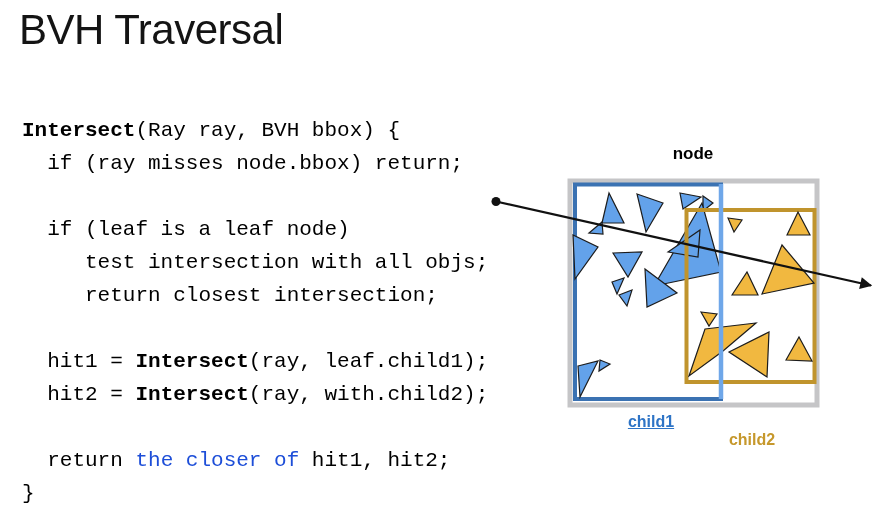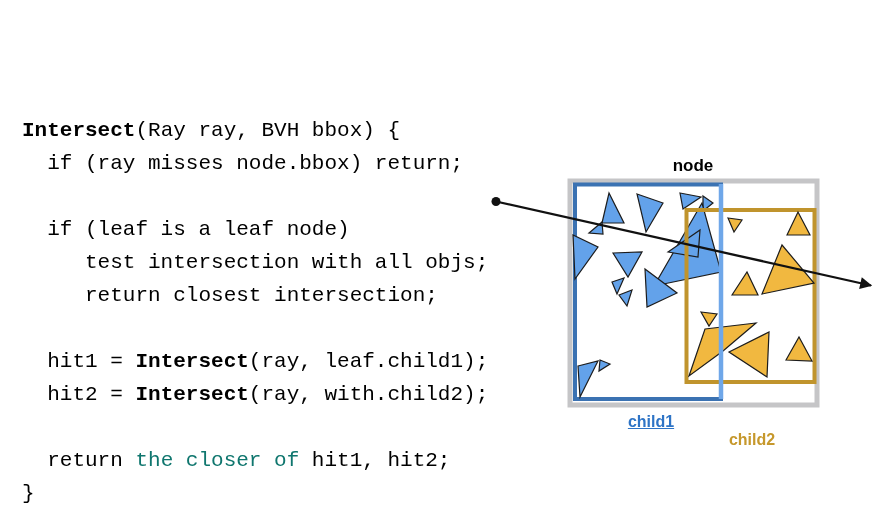--- a/index.html
+++ b/index.html
@@ -16,40 +16,41 @@
     position:absolute;left:22px;top:114px;margin:0;
     font-family:"Liberation Mono",monospace;
     font-size:21px;line-height:33px;color:#000;white-space:pre;
   }
   .diagram{position:absolute;inset:0;}
   .diagram svg{position:absolute;left:480px;top:140px;}
   .diagram-label{
     position:absolute;transform:translateX(-50%);
     font-weight:bold;white-space:nowrap;
   }
-  .lbl-node{left:693px;top:156px;font-size:17px;}
+  .lbl-node{left:693px;top:144px;font-size:17px;}
   .lbl-child1{left:651px;top:413px;font-size:16px;text-decoration:underline;}
   .lbl-child2{left:752px;top:431px;font-size:16px;}
 </style>
 </head>
 <body>
 
 <div class="slide">
+  <h1 class="slide-title">BVH Traversal</h1>
 
   <pre class="code" id="code-block"><span style="font-weight: bold;">Intersect</span><span>(Ray ray, BVH bbox) {</span>
 <span>  if (ray misses node.bbox) return;</span>
 <span></span>
 <span>  if (leaf is a leaf node)</span>
 <span>     test intersection with all objs;</span>
 <span>     return closest intersection;</span>
 <span></span>
 <span>  hit1 = </span><span style="font-weight: bold;">Intersect</span><span>(ray, leaf.child1);</span>
 <span>  hit2 = </span><span style="font-weight: bold;">Intersect</span><span>(ray, with.child2);</span>
 <span></span>
-<span>  return </span><span style="color: #0f766e;">the closer of</span><span> hit1, hit2;</span>
+<span>  return </span><span style="color: #1d4ed8;">the closer of</span><span> hit1, hit2;</span>
 <span>}</span>
 </pre>
 
   <div class="diagram">
     <div class="diagram-label lbl-node" style="color: rgb(0, 0, 0);">node</div>
     <svg id="dsvg" width="404" height="310" viewBox="480 140 404 310">
         <defs>
           <marker id="arrowhead" viewBox="0 0 10 10" refX="9" refY="5" markerUnits="userSpaceOnUse" markerWidth="14" markerHeight="12" orient="auto">
             <path d="M0,0 L10,5 L0,10 Z" fill="#111111"></path>
           </marker>

